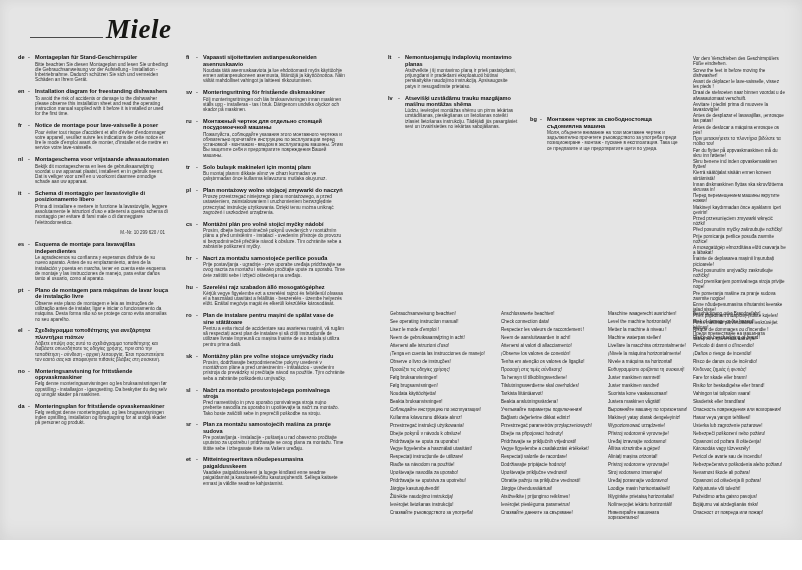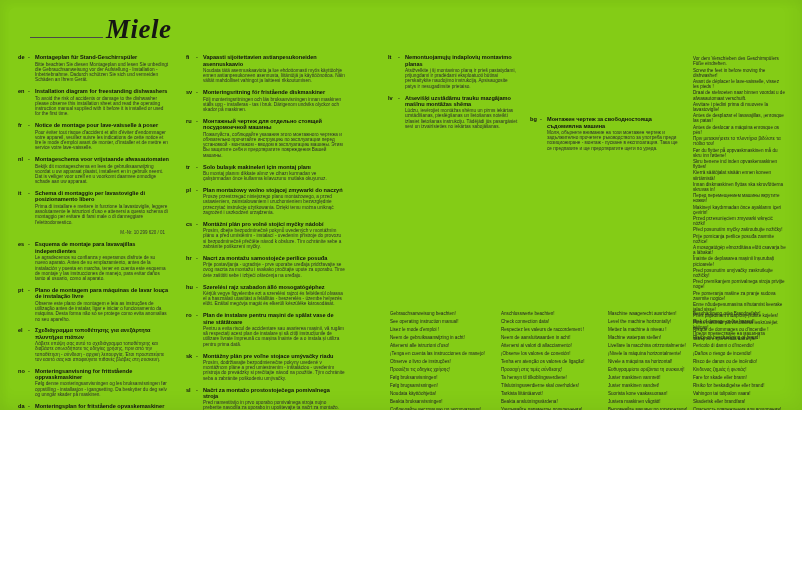--- a/index.html
+++ b/index.html
@@ -1,18 +1,18 @@
 <!DOCTYPE html>
 <html><head>
 <meta charset="utf-8">
 <style>
   html,body{margin:0;padding:0;background:#ffffff;}
   .page{
-    position:relative;width:802px;height:410px;overflow:hidden;
-    background:#84cc16;
+    position:relative;width:802px;height:540px;overflow:hidden;
+    background:#e5e5e5;
     box-shadow:inset -4px -6px 18px rgba(0,0,0,0.05), inset 3px 3px 10px rgba(0,0,0,0.03);
     font-family:"Liberation Sans", sans-serif;color:#1f1f1f;
   }
   .logo-rule{position:absolute;left:30px;top:37px;width:73px;height:1px;background:#4a4a4a;}
   .brand{
     position:absolute;left:106px;top:14px;
     font-family:"Liberation Serif", serif;font-style:italic;font-weight:bold;
     font-size:27px;color:#161614;letter-spacing:0.5px;
   }
   .half{transform:scale(0.5);transform-origin:0 0;}

